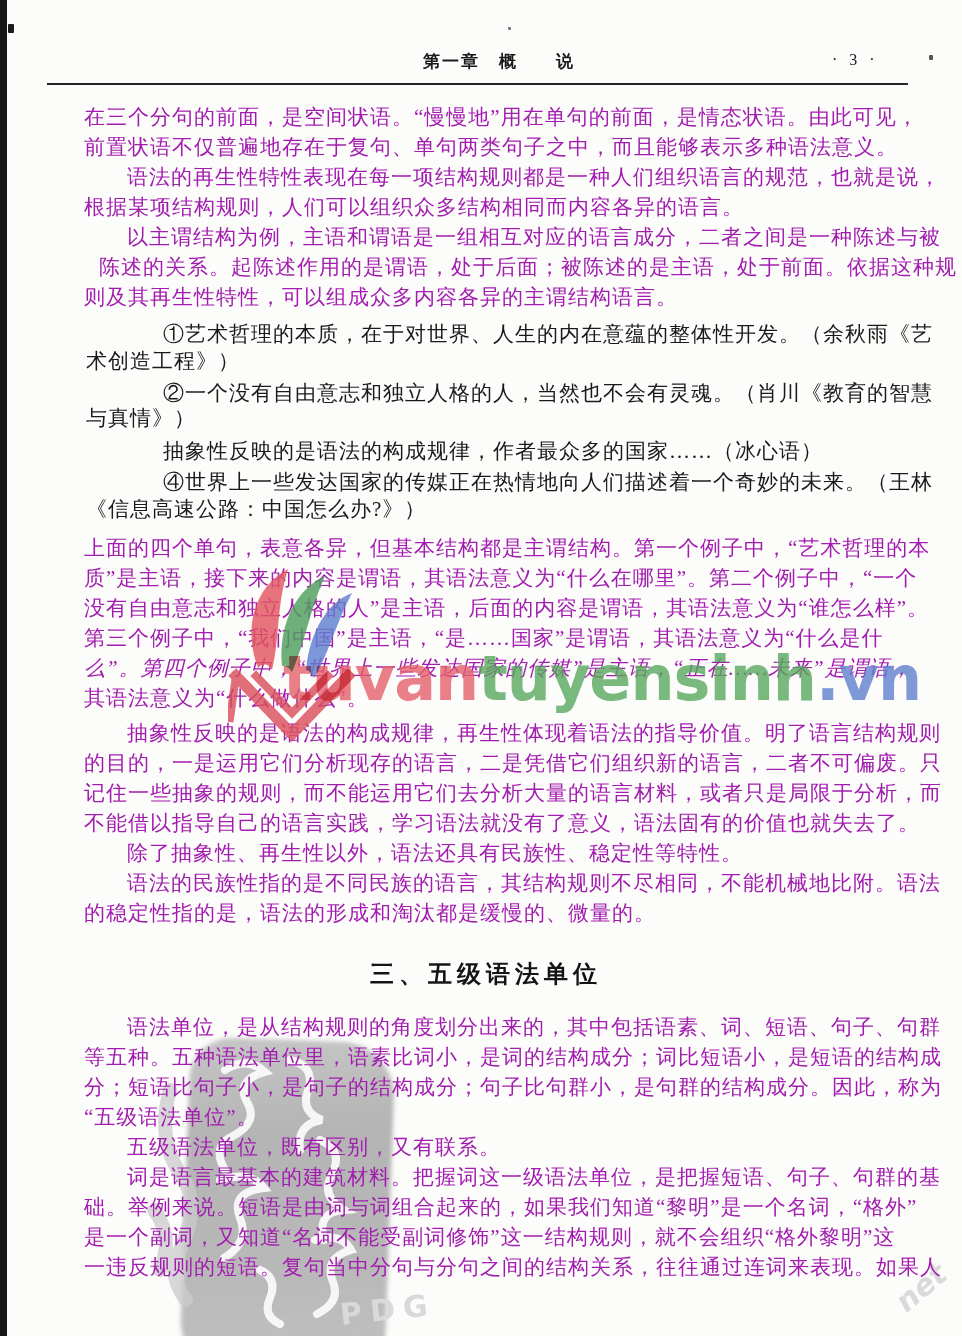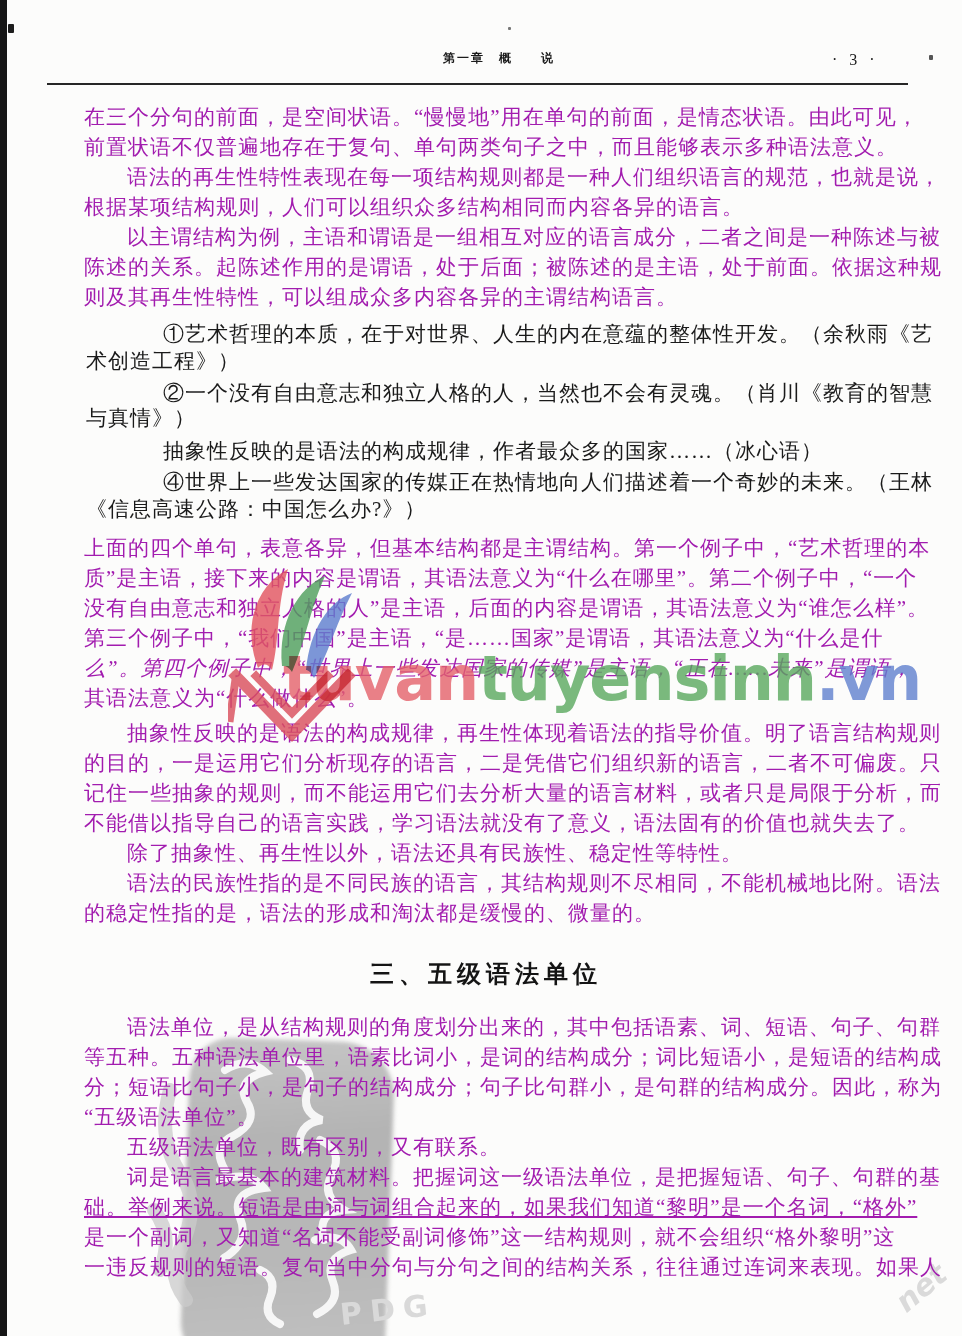--- a/index.html
+++ b/index.html
@@ -10,21 +10,21 @@
     overflow:hidden;
     font-family:"Liberation Serif","DejaVu Serif",serif;
   }
   
   #left-bar{position:absolute;left:0;top:0;width:7px;height:1336px;background:#161616;}
   .speck{position:absolute;background:#1d1d1d;border-radius:1px;}
   
   #running-head{
     position:absolute;top:50px;left:0;right:0;
     text-align:center;padding-left:36px;
-    font-size:12px;font-weight:bold;color:#1b1b1b;letter-spacing:2px;
+    font-size:17px;font-weight:bold;color:#1b1b1b;letter-spacing:2px;
   }
   #page-number{
     position:absolute;top:51px;left:832px;
     font-size:16px;color:#1b1b1b;letter-spacing:4px;
   }
   #head-rule{
     position:absolute;top:83px;left:47px;width:861px;height:2px;
     background:#262626;
   }
   
@@ -113,21 +113,21 @@
   <div id="running-head">第一章　概　　说</div>
   <div id="page-number">· 3 ·</div>
   <div id="head-rule"></div>
 
   <div id="text-lines">
       <div class="line body" style="top: 103px;">在三个分句的前面，是空间状语。“慢慢地”用在单句的前面，是情态状语。由此可见，</div>
       <div class="line body" style="top: 133px;">前置状语不仅普遍地存在于复句、单句两类句子之中，而且能够表示多种语法意义。</div>
       <div class="line indent" style="top: 163px;">语法的再生性特性表现在每一项结构规则都是一种人们组织语言的规范，也就是说，</div>
       <div class="line body" style="top: 193px;">根据某项结构规则，人们可以组织众多结构相同而内容各异的语言。</div>
       <div class="line indent" style="top: 223px;">以主谓结构为例，主语和谓语是一组相互对应的语言成分，二者之间是一种陈述与被</div>
-      <div class="line body" style="top: 253px;">陈述的关系。起陈述作用的是谓语，处于后面；被陈述的是主语，处于前面。依据这种规</div>
+      <div class="line body" style="top: 253px; margin-left: 15px;">陈述的关系。起陈述作用的是谓语，处于后面；被陈述的是主语，处于前面。依据这种规</div>
       <div class="line body" style="top: 283px;">则及其再生性特性，可以组成众多内容各异的主谓结构语言。</div>
       <div class="line example_first" style="top: 320px;">①艺术哲理的本质，在于对世界、人生的内在意蕴的整体性开发。（余秋雨《艺</div>
       <div class="line example_cont" style="top: 347px;">术创造工程》）</div>
       <div class="line example_first" style="top: 379px;">②一个没有自由意志和独立人格的人，当然也不会有灵魂。（肖川《教育的智慧</div>
       <div class="line example_cont" style="top: 404px;">与真情》）</div>
       <div class="line example_first" style="top: 437px;">抽象性反映的是语法的构成规律，作者最众多的国家……（冰心语）</div>
       <div class="line example_first" style="top: 468px;">④世界上一些发达国家的传媒正在热情地向人们描述着一个奇妙的未来。（王林</div>
       <div class="line example_cont" style="top: 495px;">《信息高速公路：中国怎么办?》）</div>
       <div class="line body" style="top: 534px;">上面的四个单句，表意各异，但基本结构都是主谓结构。第一个例子中，“艺术哲理的本</div>
       <div class="line body" style="top: 564px;">质”是主语，接下来的内容是谓语，其语法意义为“什么在哪里”。第二个例子中，“一个</div>
@@ -141,21 +141,21 @@
       <div class="line body" style="top: 809px;">不能借以指导自己的语言实践，学习语法就没有了意义，语法固有的价值也就失去了。</div>
       <div class="line indent" style="top: 839px;">除了抽象性、再生性以外，语法还具有民族性、稳定性等特性。</div>
       <div class="line indent" style="top: 869px;">语法的民族性指的是不同民族的语言，其结构规则不尽相同，不能机械地比附。语法</div>
       <div class="line body" style="top: 899px;">的稳定性指的是，语法的形成和淘汰都是缓慢的、微量的。</div>
       <div class="line indent" style="top: 1013px;">语法单位，是从结构规则的角度划分出来的，其中包括语素、词、短语、句子、句群</div>
       <div class="line body" style="top: 1043px;">等五种。五种语法单位里，语素比词小，是词的结构成分；词比短语小，是短语的结构成</div>
       <div class="line body" style="top: 1073px;">分；短语比句子小，是句子的结构成分；句子比句群小，是句群的结构成分。因此，称为</div>
       <div class="line body" style="top: 1103px;">“五级语法单位”。</div>
       <div class="line indent" style="top: 1133px;">五级语法单位，既有区别，又有联系。</div>
       <div class="line indent" style="top: 1163px;">词是语言最基本的建筑材料。把握词这一级语法单位，是把握短语、句子、句群的基</div>
-      <div class="line body" style="top: 1193px; text-decoration: underline;">础。举例来说。短语是由词与词组合起来的，如果我们知道“黎明”是一个名词，“格外”</div>
+      <div class="line body" style="top: 1193px;">础。举例来说。短语是由词与词组合起来的，如果我们知道“黎明”是一个名词，“格外”</div>
       <div class="line body" style="top: 1223px;">是一个副词，又知道“名词不能受副词修饰”这一结构规则，就不会组织“格外黎明”这</div>
       <div class="line body" style="top: 1253px;">一违反规则的短语。复句当中分句与分句之间的结构关系，往往通过连词来表现。如果人</div>
     </div>
 
   <div id="section-heading">三、五级语法单位</div>
 
   <div id="site-watermark">
     <svg id="wm-logo" width="132" height="192" viewBox="0 0 132 192">
       <path d="M30,102 C14,60 28,20 60,3 C48,42 52,72 44,104 C39,96 34,98 30,102 Z" fill="#e25560"></path>
       <path d="M54,100 C50,56 70,22 97,10 C81,46 78,74 64,106 C60,100 57,100 54,100 Z" fill="#4f9f5c"></path>

